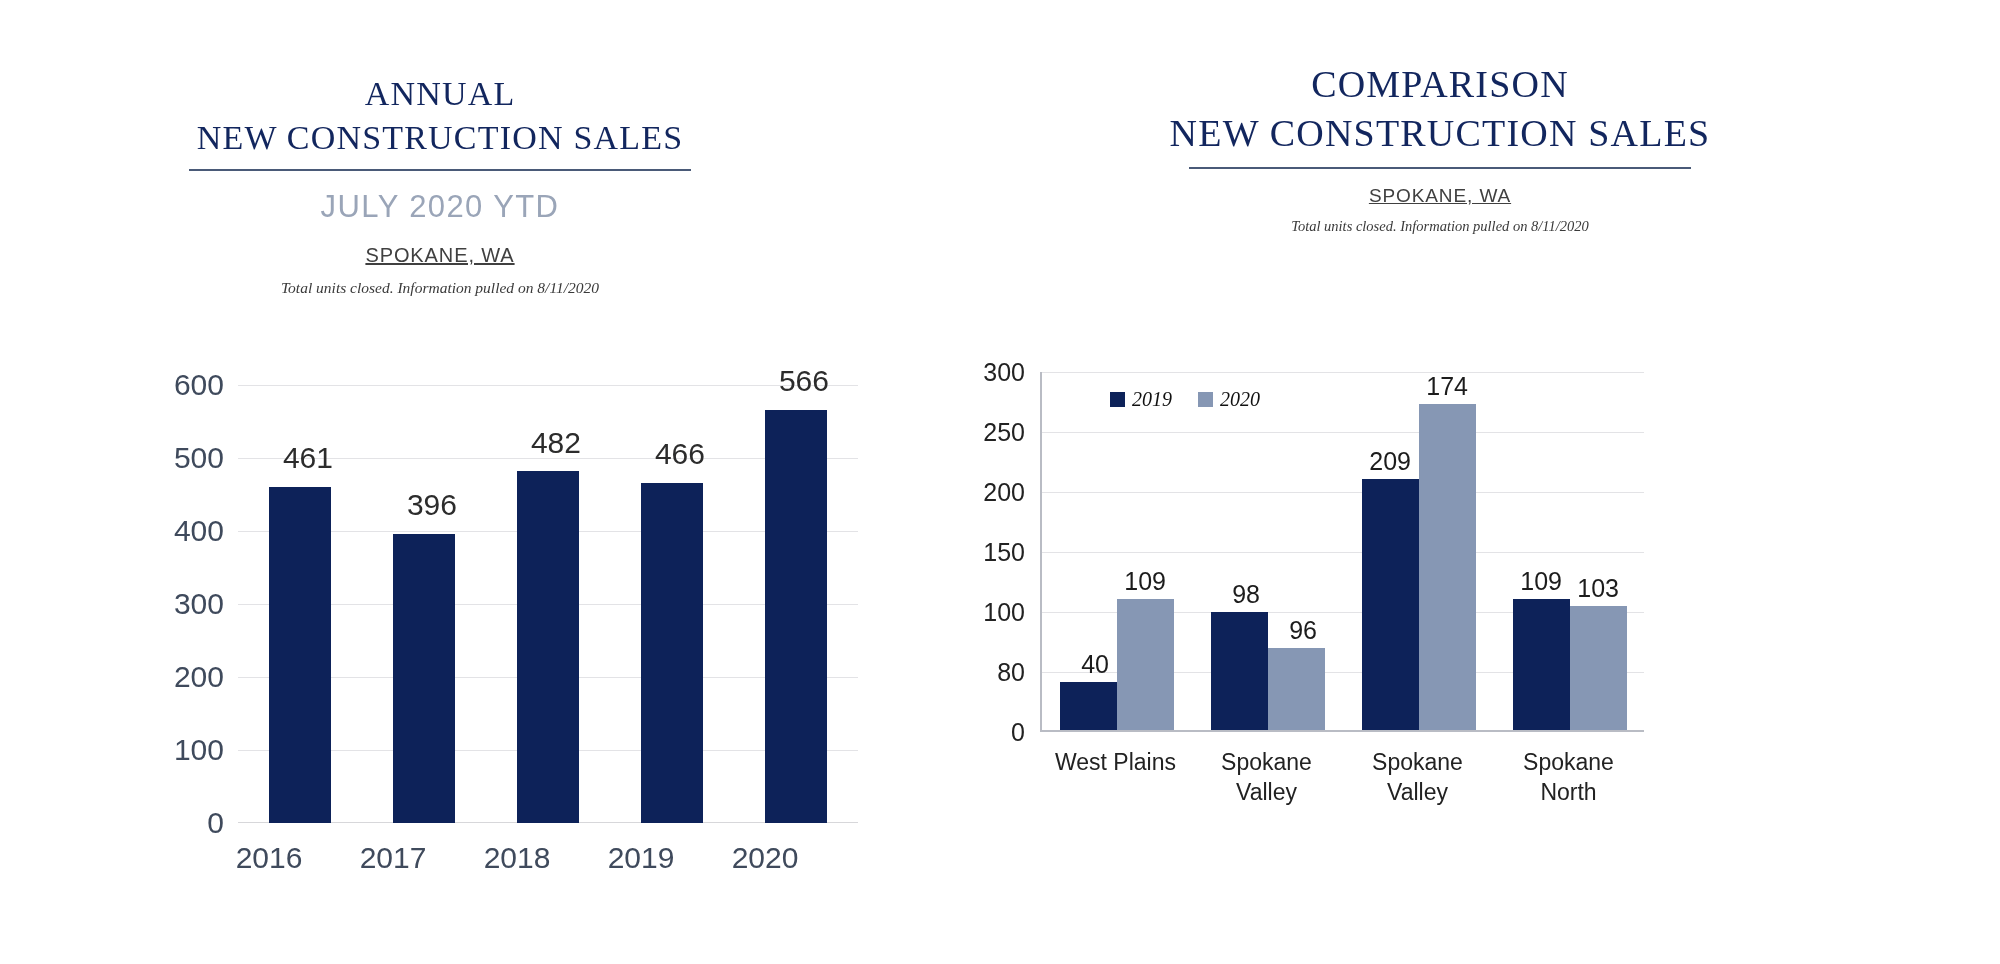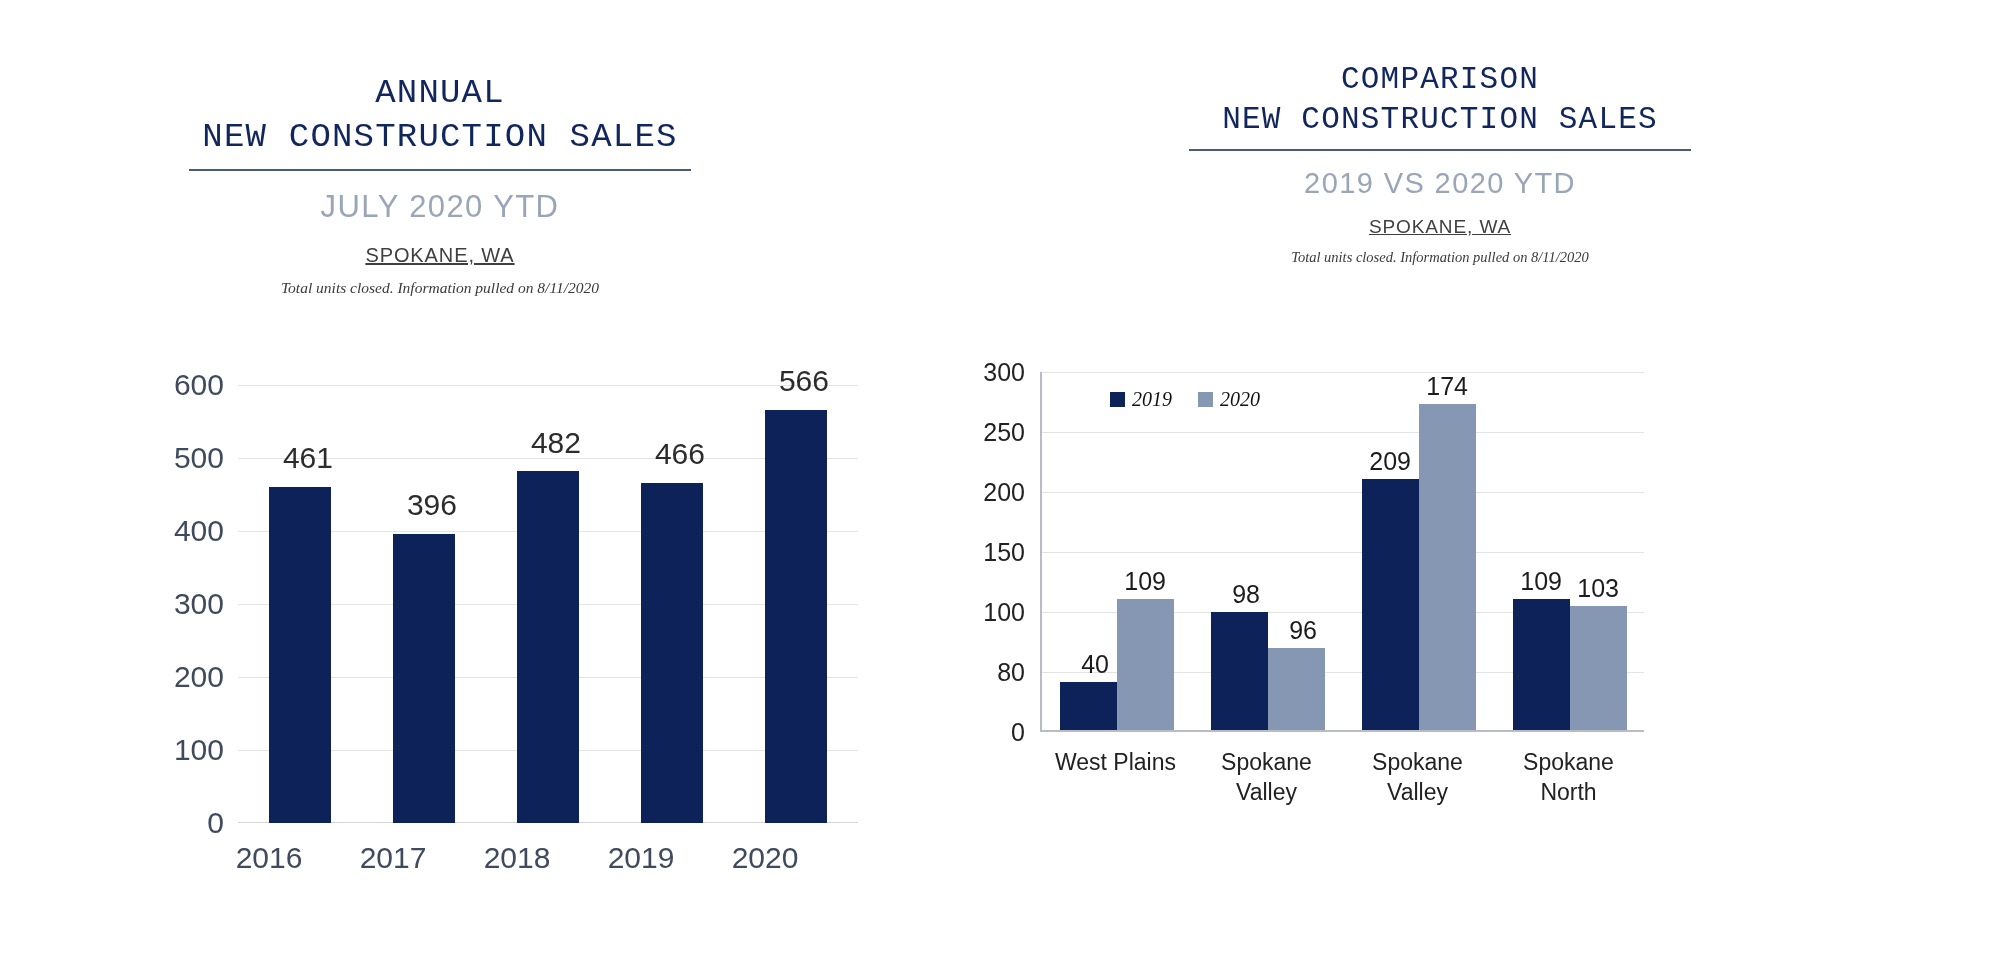--- a/index.html
+++ b/index.html
@@ -27,21 +27,21 @@
   }
   .panel-left  { width: 880px; }
   .panel-right { width: 1120px; }
 
   
   .head-block {
     text-align: center;
   }
   .title {
     color: #12265e;
-    font-family: Liberation Mono, monospace;
+    font-family: Liberation Serif, serif;
     font-weight: 400;
     letter-spacing: 1.2px;
     line-height: 1.28;
   }
   .title .line1 { display: block; }
   .title .line2 { display: block; }
   .rule {
     height: 2px;
     background: #4a5a78;
     margin: 10px auto 0 auto;
@@ -63,21 +63,21 @@
   }
 
   
   .panel-left .title    { font-size: 34px; margin-top: 0; }
   .panel-left .rule     { width: 502px; }
   .panel-left .subtitle { font-size: 31px; margin-top: 18px; }
   .panel-left .place    { font-size: 20px; margin-top: 19px; }
   .panel-left .note     { font-size: 15.5px; margin-top: 12px; }
 
   
-  .panel-right .title    { font-size: 31px; text-align: center; }
+  .panel-right .title    { font-size: 38px; text-align: center; }
   .panel-right .rule     { width: 502px; }
   .panel-right .subtitle { font-size: 29px; margin-top: 16px; }
   .panel-right .place    { font-size: 19px; margin-top: 16px; }
   .panel-right .note     { font-size: 14.5px; margin-top: 11px; }
 
   
   .chart {
     position: absolute;
   }
   .plot {
@@ -223,21 +223,20 @@
   </section>
 
   <section class="panel panel-right">
 
     <div class="head-block" style="position:absolute; left:250px; top:60px; width:620px;">
       <div class="title">
         <span class="line1">COMPARISON</span>
         <span class="line2">NEW CONSTRUCTION SALES</span>
       </div>
       <div class="rule"></div>
-      <div class="subtitle">2019 VS 2020 YTD</div>
       <div class="place">SPOKANE, WA</div>
       <div class="note">Total units closed.  Information pulled on 8/11/2020</div>
     </div>
 
     <div class="chart" id="chart-compare">
 
       <div class="ytick" style="top:372px; width:75px; left:70px;">300</div>
       <div class="ytick" style="top:432px; width:75px; left:70px;">250</div>
       <div class="ytick" style="top:492px; width:75px; left:70px;">200</div>
       <div class="ytick" style="top:552px; width:75px; left:70px;">150</div>

